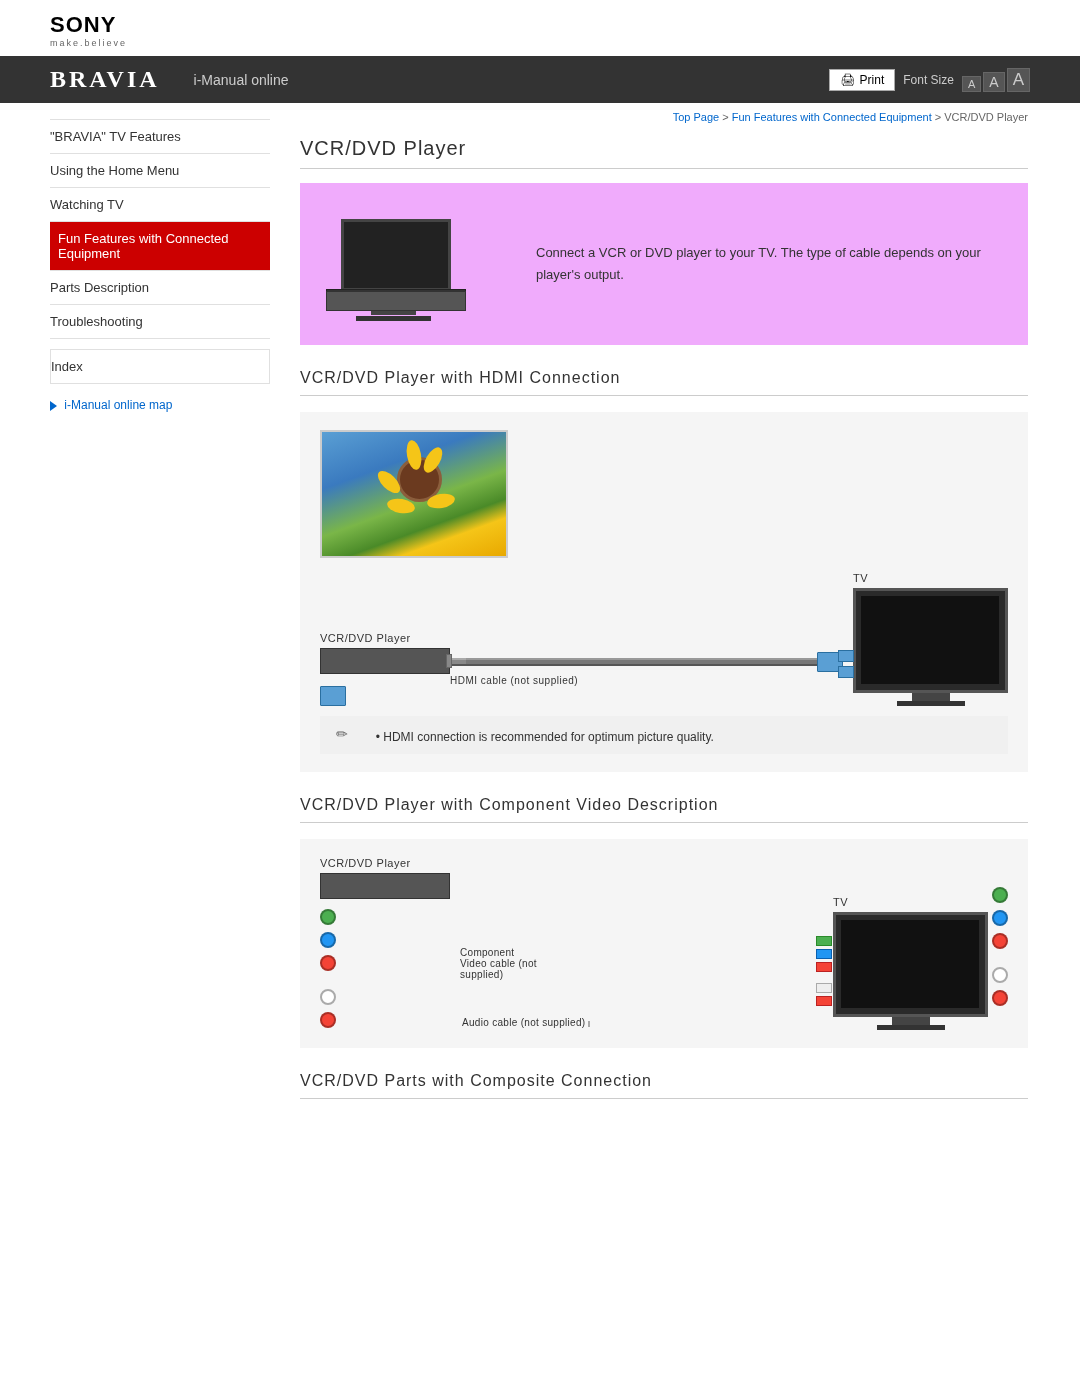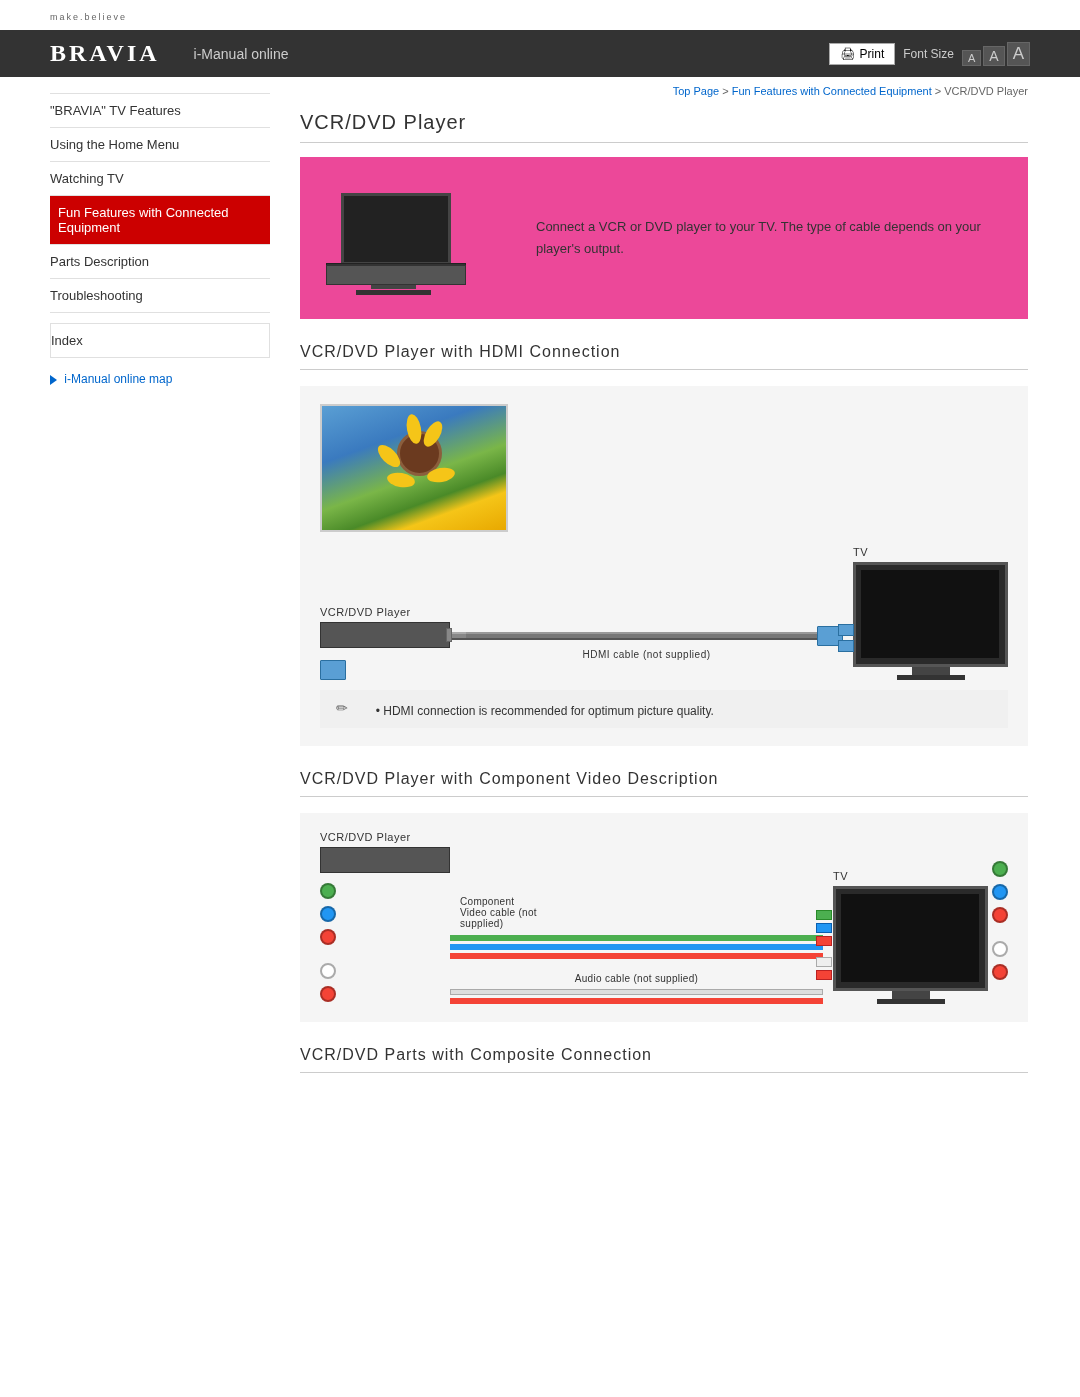--- a/index.html
+++ b/index.html
@@ -40,21 +40,21 @@
 
     
     .breadcrumb { font-size: 11px; color: #0066cc; margin-bottom: 14px; text-align: right; }
     .breadcrumb span { color: #666; }
     .breadcrumb a { color: #0066cc; text-decoration: none; }
 
     
     .page-title { font-size: 20px; font-weight: normal; color: #333; border-bottom: 1px solid #ccc; padding-bottom: 8px; margin-bottom: 14px; letter-spacing: 1px; }
 
     
-    .intro-box { background: #ec4899; padding: 16px; display: flex; align-items: center; gap: 20px; margin-bottom: 24px; }
+    .intro-box { background: #f0abfc; padding: 16px; display: flex; align-items: center; gap: 20px; margin-bottom: 24px; }
     .intro-text { font-size: 13px; line-height: 1.7; }
 
     
     .section-title { font-size: 16px; font-weight: normal; border-bottom: 1px solid #ccc; padding-bottom: 8px; margin-bottom: 16px; letter-spacing: 1px; color: #333; }
 
     
     .diagram-area { background: #f5f5f5; padding: 18px 20px 18px 20px; margin-bottom: 24px; }
     .cable-label { font-size: 10px; color: #333; text-align: center; margin-top: 4px; letter-spacing: 0.5px; }
 
     
@@ -67,20 +67,21 @@
     .label-above { font-size: 11px; letter-spacing: 0.5px; margin-bottom: 4px; color: #333; }
 
     
     .comp-row { display: flex; align-items: center; margin: 2px 0; }
     .comp-plug { width: 16px; height: 16px; border-radius: 50%; border: 2px solid rgba(0,0,0,0.3); }
   </style>
 </head>
 <body>
 
 <div class="header">
+  <div class="sony-logo">SONY</div>
   <div class="sony-tagline">make.believe</div>
 </div>
 
 <div class="navbar">
   <div class="navbar-left">
     <span class="bravia-logo">BRAVIA</span>
     <span class="imanual-text">i-Manual online</span>
   </div>
   <div class="navbar-right">
     <button class="print-btn">
@@ -162,21 +163,21 @@
             <div style="width:26px; height:20px; background:#5a9fd4; border:1px solid #2a6fa0; border-radius:1px;"></div>
           </div>
         </div>
 
         <div style="flex:1; display:flex; flex-direction:column; align-items:stretch; padding-bottom:0; margin-bottom:20px; margin-left:0; margin-right:0;">
           <div style="display:flex; align-items:center; width:100%;">
             <div style="width:16px; height:8px; background:#888; border-top:2px solid #aaa; border-bottom:2px solid #555;"></div>
             <div style="flex:1; height:8px; background:#777; border-top:2px solid #999; border-bottom:2px solid #555;"></div>
             <div style="width:26px; height:20px; background:#5a9fd4; border:1px solid #2a6fa0; border-radius:1px;"></div>
           </div>
-          <div class="cable-label" style="font-size:10px;letter-spacing:0.5px;color:#333;text-align:center;margin-top:3px;">HDMI cable (not supplied)</div>
+          <div class="cable-label" style="font-size:10px;letter-spacing:0.5px;color:#333;text-align:left;margin-top:3px;">HDMI cable (not supplied)</div>
         </div>
 
         <div style="display:flex; flex-direction:column; align-items:flex-start; margin-left:10px;">
           <div class="label-above">TV</div>
           <div style="position:relative; width:155px; height:105px; background:#2a2a2a; border:3px solid #555;">
             <div style="position:absolute; top:5px; left:5px; width:138px; height:88px; background:#111;"></div>
 
             <div style="position:absolute; bottom:12px; left:-18px; display:flex; flex-direction:column; gap:4px;">
               <div style="width:16px; height:12px; background:#5a9fd4; border:1px solid #2a6fa0;"></div>
               <div style="width:16px; height:12px; background:#5a9fd4; border:1px solid #2a6fa0;"></div>
@@ -223,25 +224,25 @@
             <div style="height:8px;"></div>
             <div class="comp-row">
               <div class="comp-plug" style="background:#fff; border:2px solid #aaa;"></div>
             </div>
             <div class="comp-row">
               <div class="comp-plug" style="background:#f44336;"></div>
             </div>
           </div>
         </div>
 
-        <div style="flex:1; display:flex; flex-direction:column; padding-bottom:0;">
+        <div style="flex:1; display:flex; flex-direction:column; padding-bottom:0;gap:31px;">
 
           <div style="font-size:10px; color:#333; letter-spacing:0.3px; margin-bottom:6px; margin-left:10px;">Component<br>Video cable (not<br>supplied)</div>
 
-          <div style="display:flex; flex-direction:column; gap:3px;">
+          <div style="display:flex; flex-direction:row; gap:3px;">
             <div style="display:flex; align-items:center;">
               <div style="flex:1; height:6px; background:#4caf50;"></div>
             </div>
             <div style="display:flex; align-items:center;">
               <div style="flex:1; height:6px; background:#2196F3;"></div>
             </div>
             <div style="display:flex; align-items:center;">
               <div style="flex:1; height:6px; background:#f44336;"></div>
             </div>
             <div style="height:8px;"></div>

